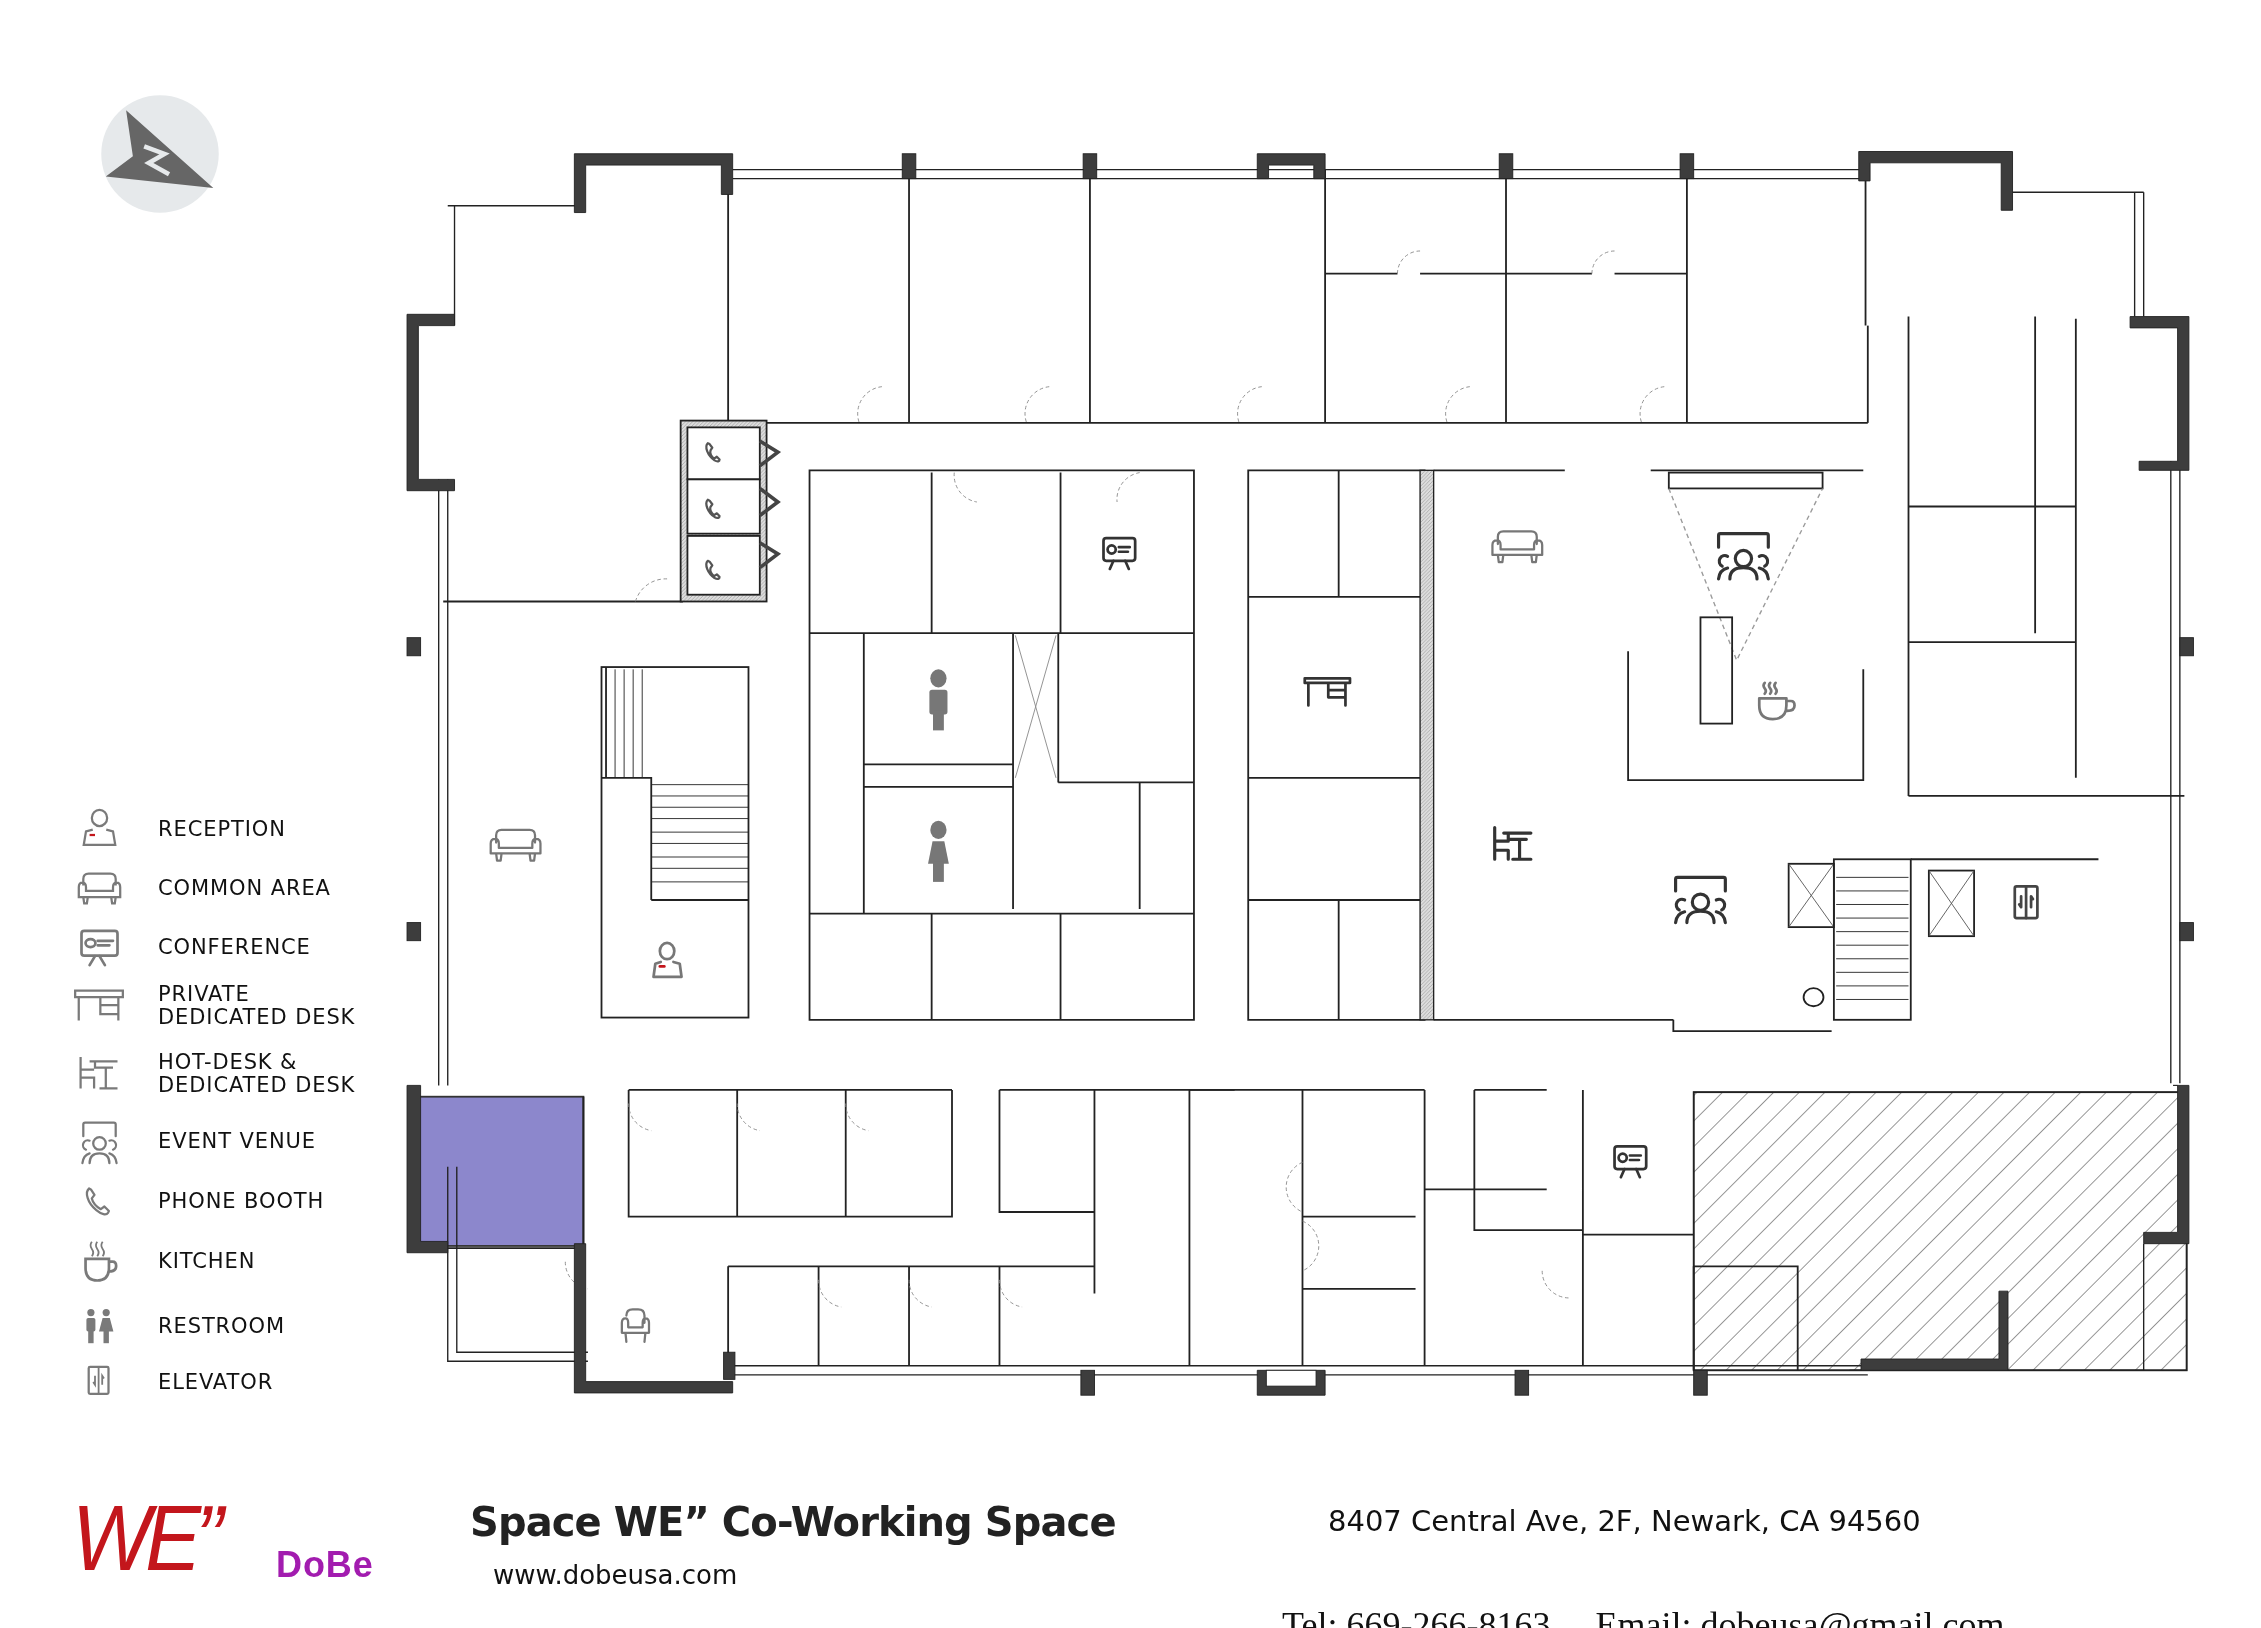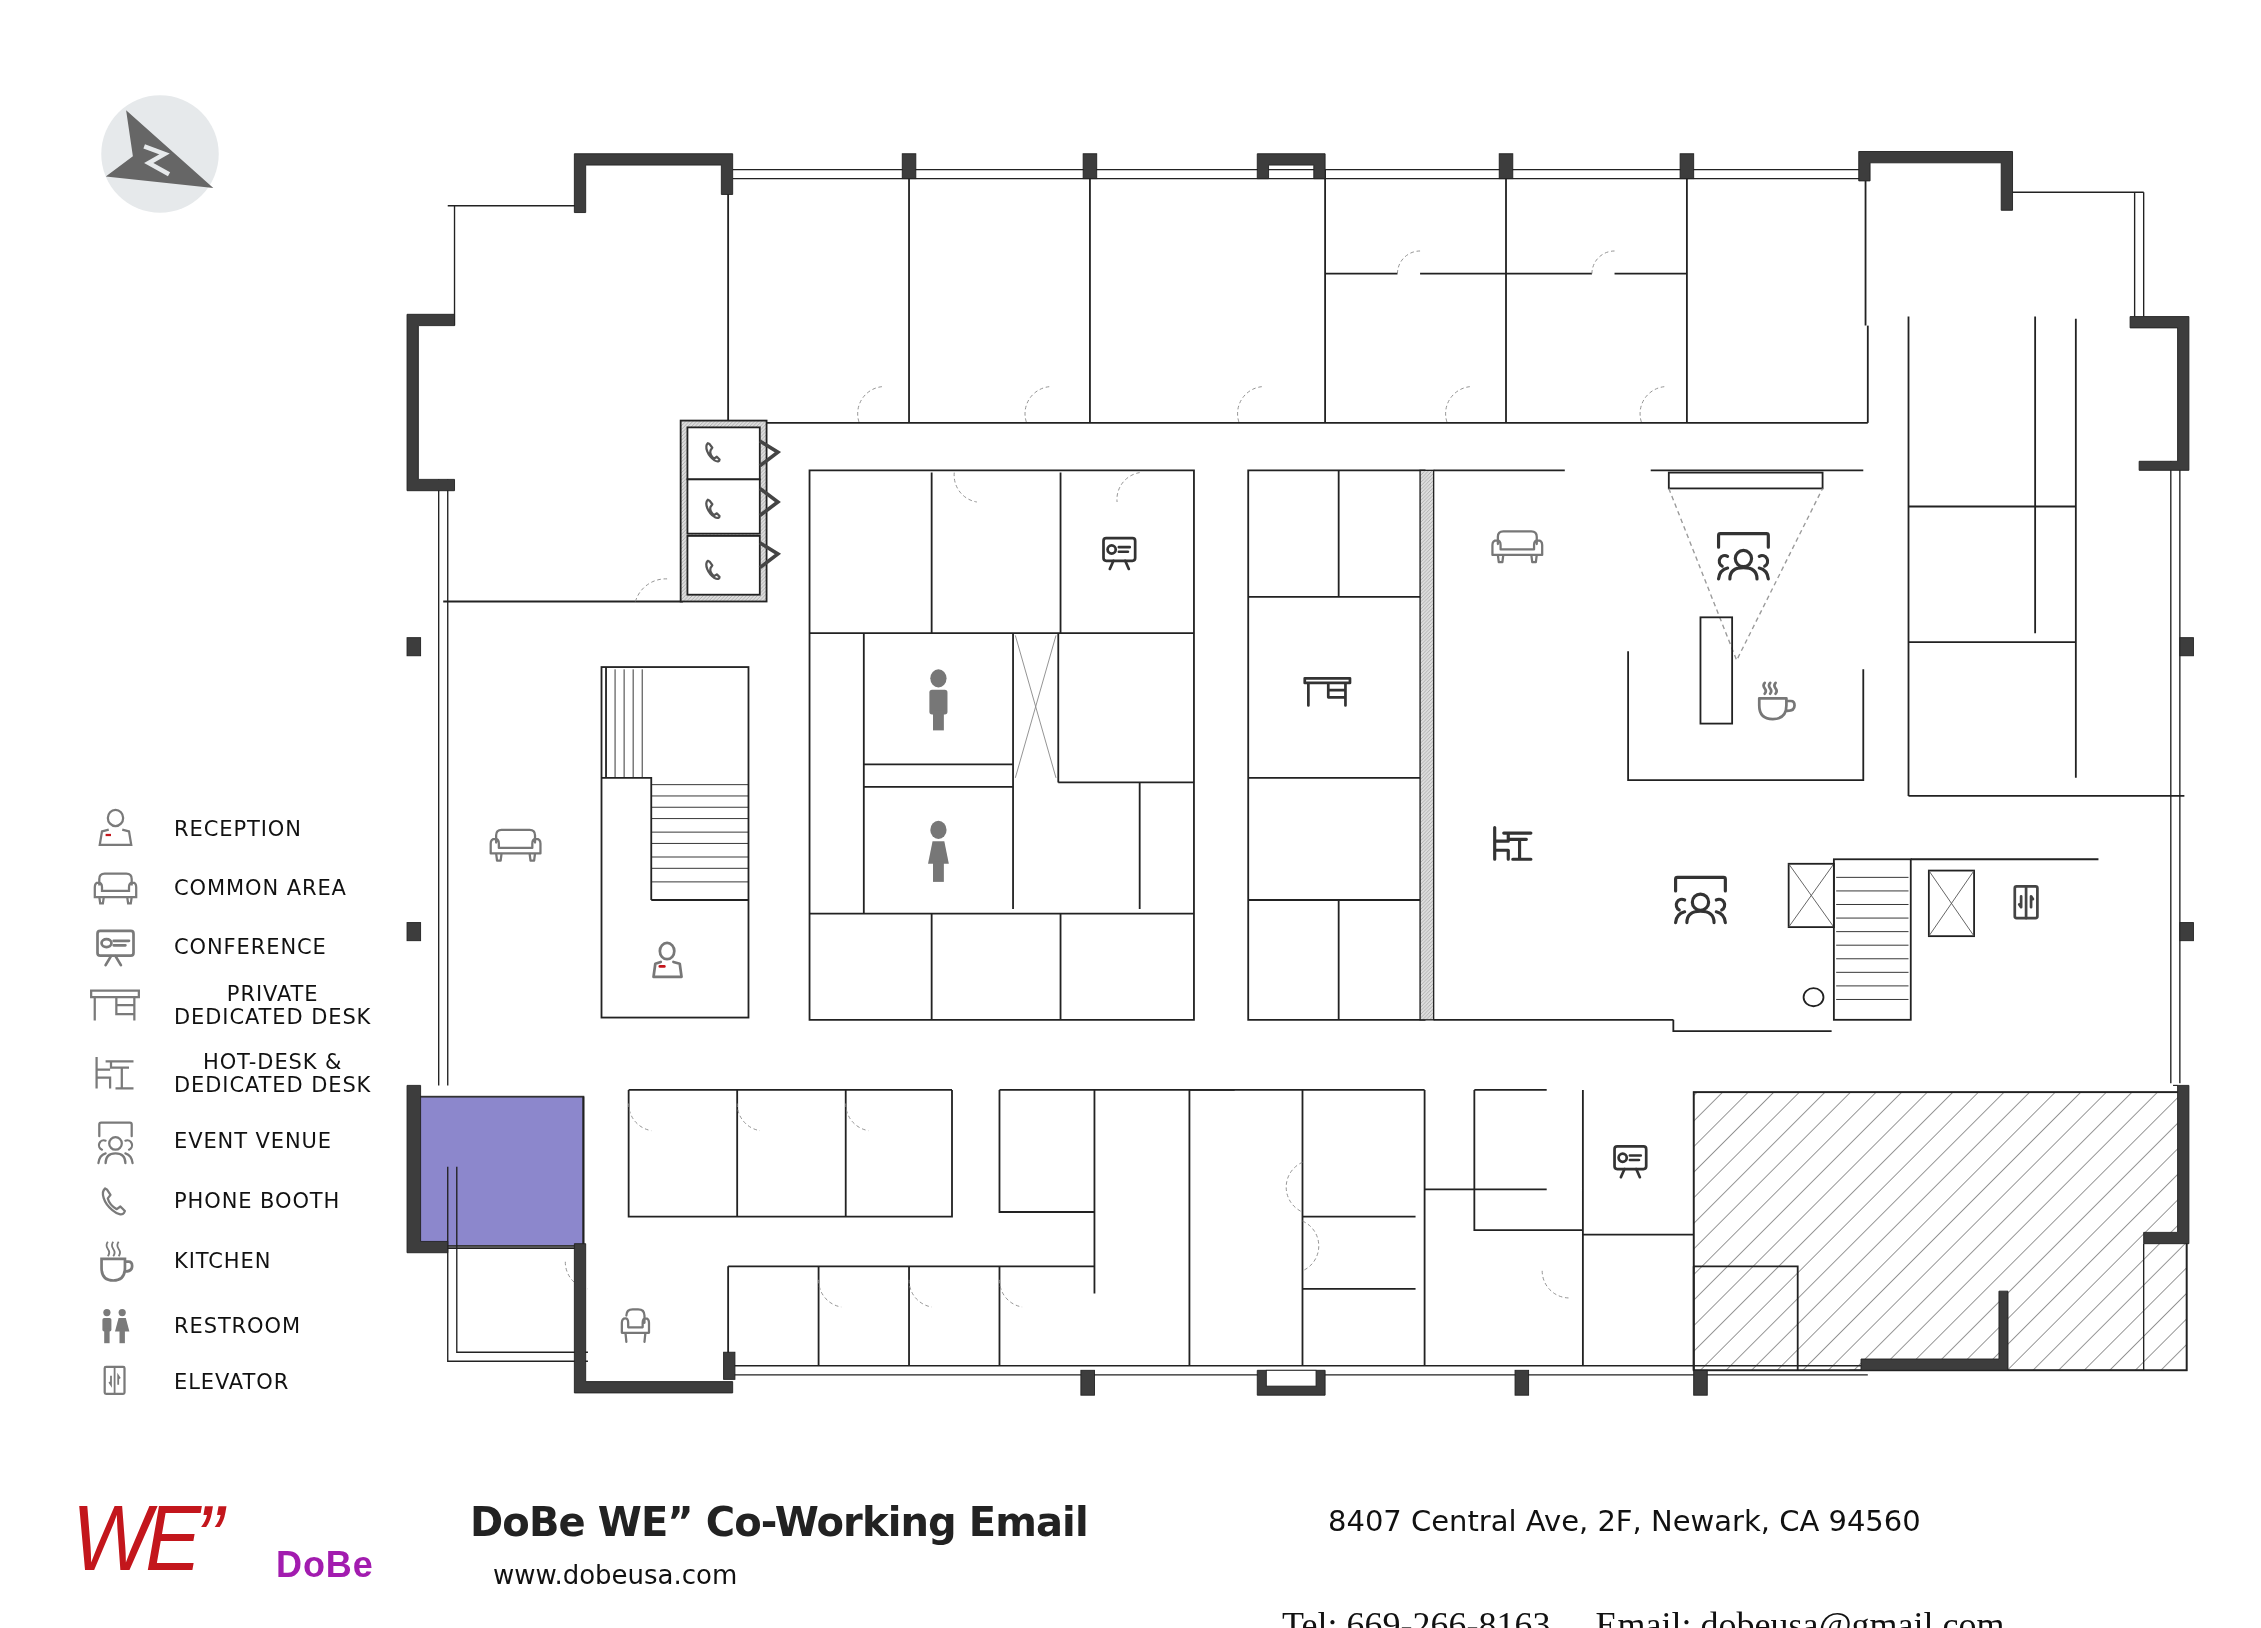--- a/index.html
+++ b/index.html
@@ -1,19 +1,19 @@
 <!DOCTYPE html>
 <html style="font-size:7.2px"><head>
 <meta charset="utf-8">
 <style>
   html,body{margin:0;padding:0;background:#ffffff;}
   body{width:2297px;height:1629px;position:relative;overflow:hidden;font-family:"Liberation Sans",sans-serif;}
   #plan{position:absolute;left:0;top:0;width:2297px;height:1629px;}
   .legend{position:absolute;left:72px;top:805px;width:326px;}
-  .legend-item{position:absolute;left:16px;height:50px;width:326px;display:flex;align-items:center;text-align:center;}
+  .legend-item{position:absolute;left:0;height:50px;width:326px;display:flex;align-items:center;}
   .legend-icon{width:54px;height:50px;display:flex;align-items:center;justify-content:center;}
   .legend-label{margin-left:32px;font-size:21px;letter-spacing:0.9px;color:#111;line-height:23.5px;font-family:"DejaVu Sans",sans-serif;font-weight:normal;text-transform:uppercase;}
   .legend-label .l2{display:block;}
   .footer-logo{position:absolute;left:72px;top:1497px;width:344px;height:90px;}
   .logo-we{position:absolute;left:0;top:-4.5px;font-family:"Liberation Sans",sans-serif;font-style:italic;font-size:93px;color:#c3161c;letter-spacing:-6.3px;transform:scaleX(0.9);transform-origin:left top;font-weight:normal;line-height:90px;}
   .logo-dobe{position:absolute;left:204px;top:43px;font-family:"Liberation Sans",sans-serif;font-size:36px;color:#a21caf;font-weight:bold;line-height:50px;letter-spacing:0.9px;}
   .title{position:absolute;left:470px;top:1499px;font-family:"DejaVu Sans",sans-serif;font-weight:bold;font-size:40px;color:#222;letter-spacing:-0.9px;white-space:nowrap;}
   .website{position:absolute;left:473px;top:1560px;font-family:"DejaVu Sans",sans-serif;font-size:26px;color:#111;white-space:nowrap;margin-left:20px;}
   .address{position:absolute;left:1280px;top:1504px;font-family:"DejaVu Sans",sans-serif;font-size:29px;color:#111;white-space:nowrap;margin-left:48px;}
   .contact{position:absolute;left:1282px;top:1556px;font-family:Liberation Serif, serif;font-size:36px;color:#111;white-space:nowrap;margin-top:48px;}
@@ -340,21 +340,21 @@
         </svg>
     </div>
     <div class="legend-label"><span>ELEVATOR</span></div>
   </div>
 </div>
 
 <div class="footer-logo">
   <span class="logo-we">WE”</span>
   <span class="logo-dobe">DoBe</span>
 </div>
-<div class="title">DoBe WE” Co-Working Email</div>
+<div class="title">Space WE” Co-Working Space</div>
 <div class="website">www.dobeusa.com</div>
 <div class="address">8407 Central Ave, 2F, Newark, CA 94560</div>
 <div class="contact">
   <span>Tel:</span>
   <span>669-266-8163</span>
   <span class="gap"></span>
   <span>Email:</span>
   <span>dobeusa@gmail.com</span>
 </div>
 

